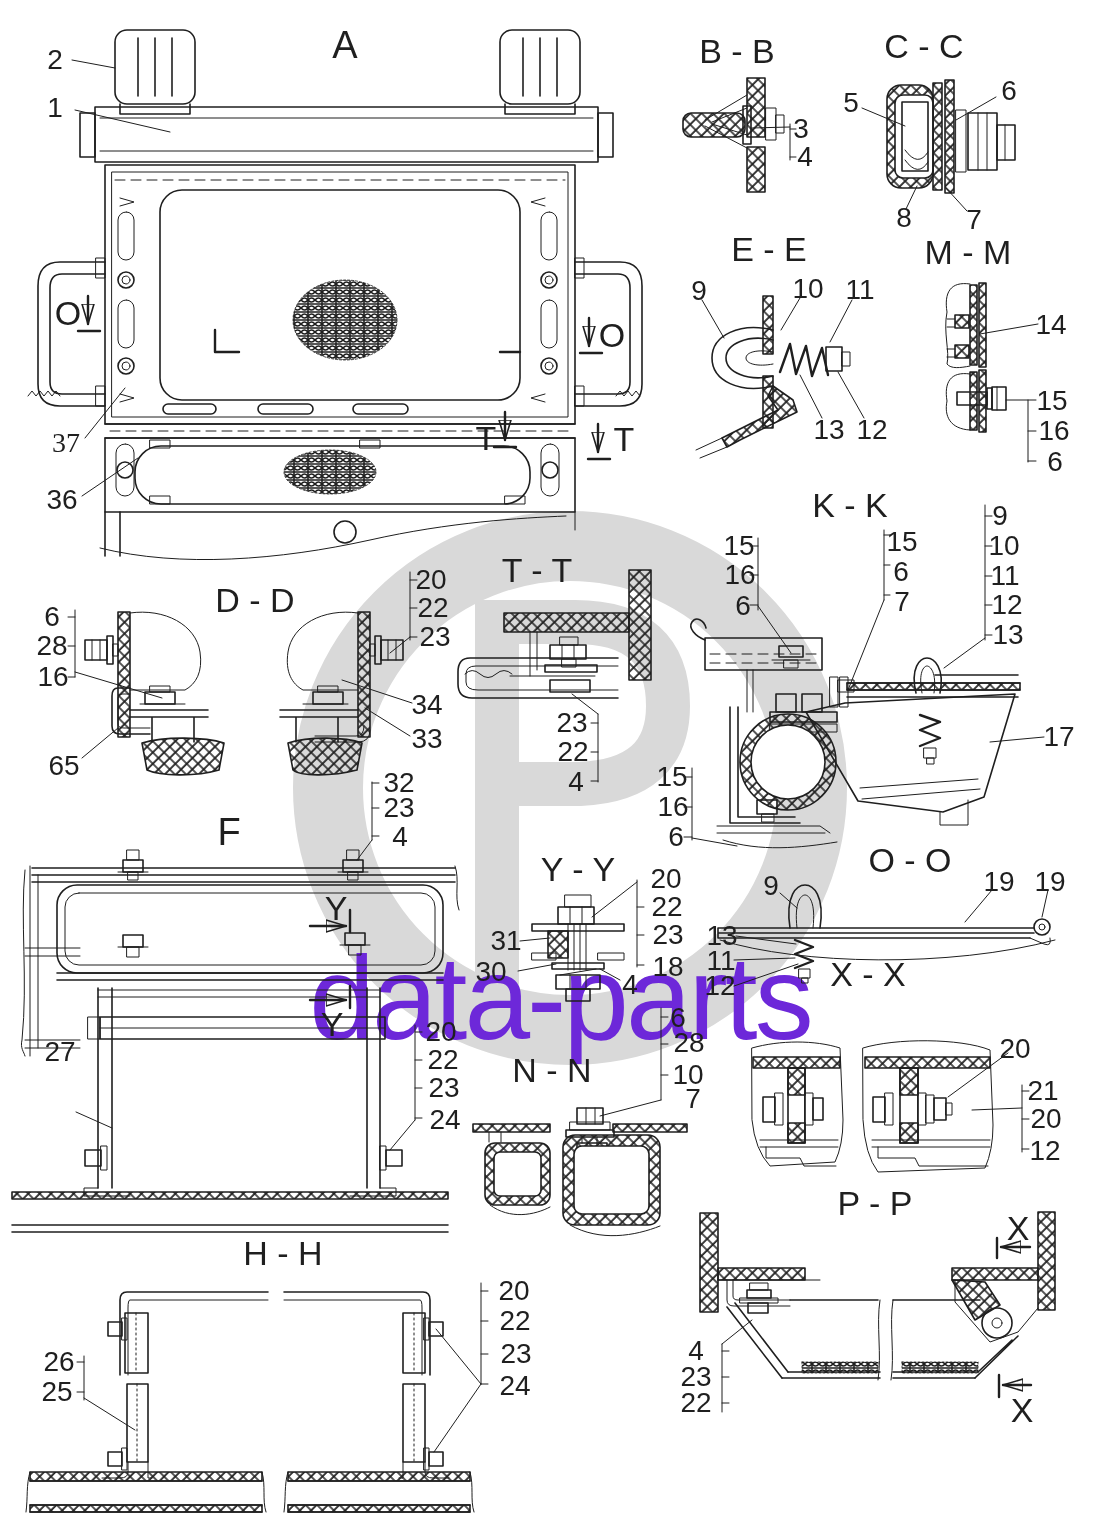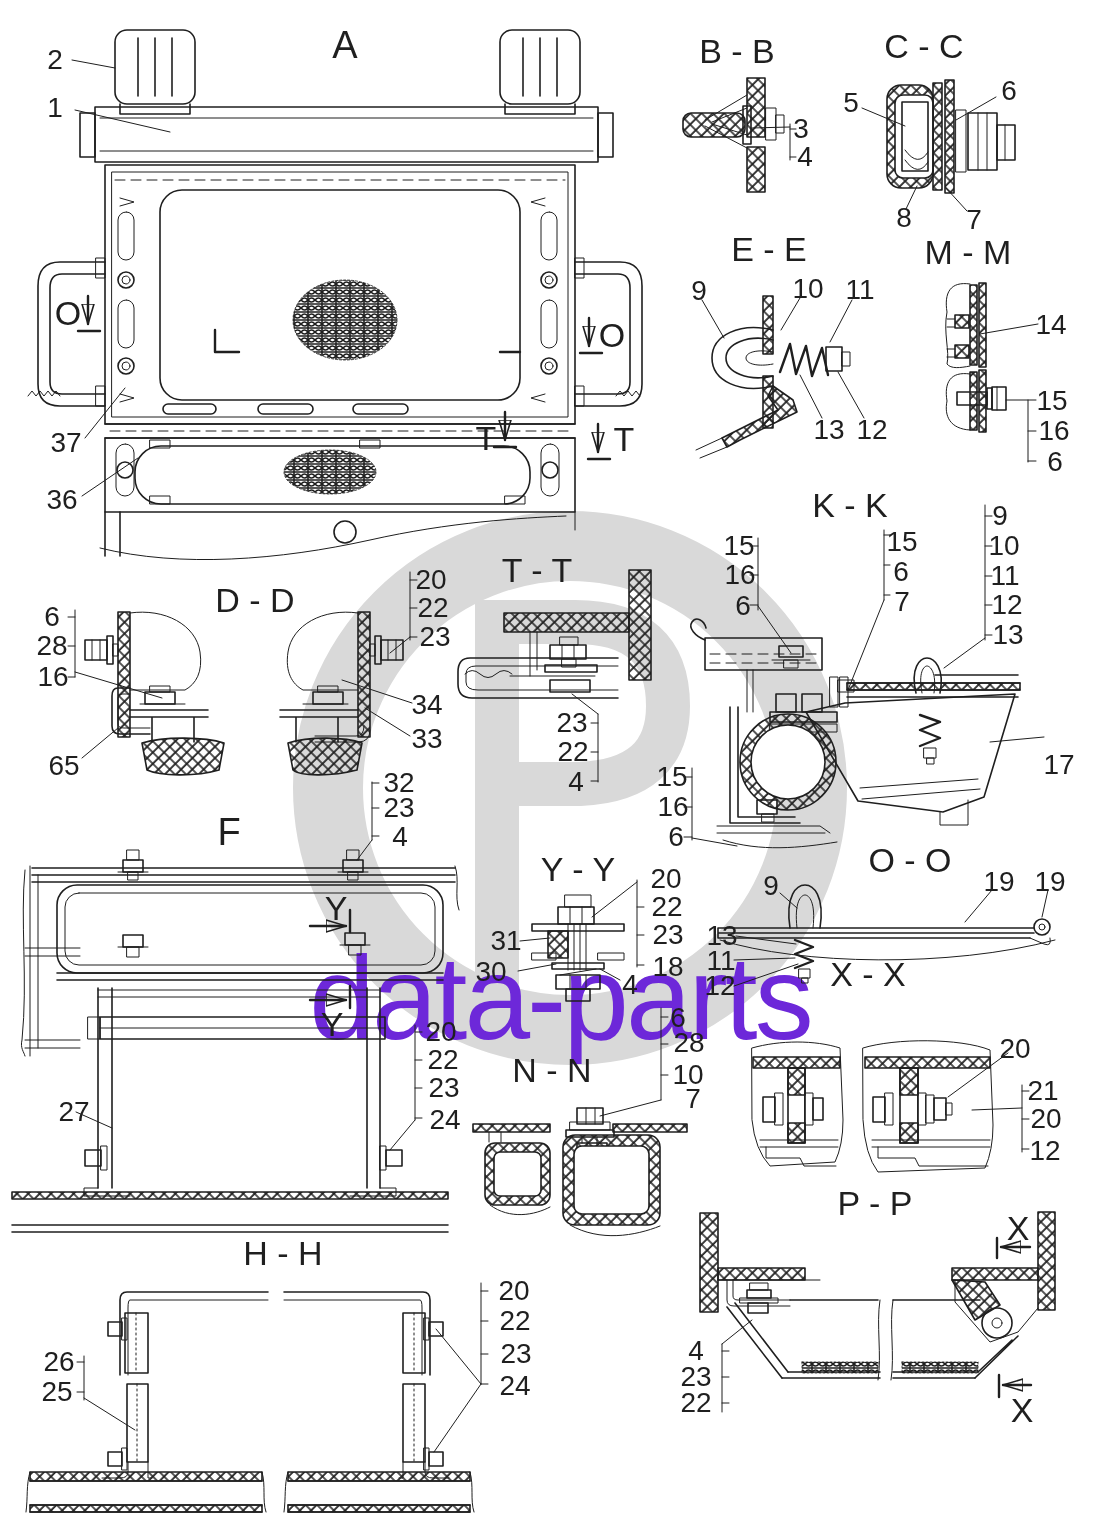--- a/index.html
+++ b/index.html
@@ -508,21 +508,21 @@
         <line x1="1031" y1="1385" x2="1003" y2="1385" marker-end="url(#arw)" class="tk"></line>
       <path d="M722,1344 V1412 M722,1351 h7 M722,1377 h7 M722,1403 h7" class="tn"></path>
       <line x1="722" y1="1344" x2="752" y2="1320" class="tn"></line>
     </g>
   </svg>
 
   <div id="labels">
       <div class="vlabel" style="left: 345px; top: 45px; font-size: 38px;">A</div>
       <div class="callout" style="left: 55px; top: 60px;">2</div>
       <div class="callout" style="left: 55px; top: 108px;">1</div>
-      <div class="callout" style="left: 66px; top: 443px;">37</div>
+      <div class="callout" style="left: 66px; top: 443px; font-family: Liberation Serif, serif;">37</div>
       <div class="callout" style="left: 62px; top: 500px;">36</div>
       <div class="callout" style="left: 68px; top: 313px; font-size: 34px;">O</div>
       <div class="callout" style="left: 612px; top: 335px; font-size: 34px;">O</div>
       <div class="callout" style="left: 486px; top: 438px; font-size: 34px;">T</div>
       <div class="callout" style="left: 624px; top: 439px; font-size: 34px;">T</div>
       <div class="vlabel" style="left: 737px; top: 51px;">B - B</div>
       <div class="callout" style="left: 801px; top: 129px;">3</div>
       <div class="callout" style="left: 805px; top: 157px;">4</div>
       <div class="vlabel" style="left: 924px; top: 46px;">C - C</div>
       <div class="callout" style="left: 851px; top: 103px;">5</div>
@@ -545,21 +545,21 @@
       <div class="callout" style="left: 740px; top: 575px;">16</div>
       <div class="callout" style="left: 743px; top: 606px;">6</div>
       <div class="callout" style="left: 902px; top: 542px;">15</div>
       <div class="callout" style="left: 901px; top: 572px;">6</div>
       <div class="callout" style="left: 902px; top: 602px;">7</div>
       <div class="callout" style="left: 1000px; top: 516px;">9</div>
       <div class="callout" style="left: 1004px; top: 546px;">10</div>
       <div class="callout" style="left: 1005px; top: 576px;">11</div>
       <div class="callout" style="left: 1007px; top: 605px;">12</div>
       <div class="callout" style="left: 1008px; top: 635px;">13</div>
-      <div class="callout" style="left: 1059px; top: 737px; margin-top: 28px;">17</div>
+      <div class="callout" style="left: 1059px; top: 737px;">17</div>
       <div class="callout" style="left: 672px; top: 777px;">15</div>
       <div class="callout" style="left: 673px; top: 807px;">16</div>
       <div class="callout" style="left: 676px; top: 837px;">6</div>
       <div class="vlabel" style="left: 255px; top: 600px;">D - D</div>
       <div class="callout" style="left: 52px; top: 617px;">6</div>
       <div class="callout" style="left: 52px; top: 646px;">28</div>
       <div class="callout" style="left: 53px; top: 677px;">16</div>
       <div class="callout" style="left: 64px; top: 766px;">65</div>
       <div class="callout" style="left: 427px; top: 705px;">34</div>
       <div class="callout" style="left: 427px; top: 739px;">33</div>
@@ -569,21 +569,21 @@
       <div class="vlabel" style="left: 537px; top: 570px;">T - T</div>
       <div class="callout" style="left: 572px; top: 723px;">23</div>
       <div class="callout" style="left: 573px; top: 752px;">22</div>
       <div class="callout" style="left: 576px; top: 782px;">4</div>
       <div class="vlabel" style="left: 229px; top: 832px; font-size: 38px;">F</div>
       <div class="callout" style="left: 399px; top: 783px;">32</div>
       <div class="callout" style="left: 399px; top: 808px;">23</div>
       <div class="callout" style="left: 400px; top: 837px;">4</div>
       <div class="callout" style="left: 336px; top: 908px; font-size: 34px;">Y</div>
       <div class="callout" style="left: 332px; top: 1024px; font-size: 34px;">Y</div>
-      <div class="callout" style="left: 60px; top: 1112px; margin-left: 14px;">27</div>
+      <div class="callout" style="left: 60px; top: 1052px;">27</div>
       <div class="callout" style="left: 441px; top: 1032px;">20</div>
       <div class="callout" style="left: 443px; top: 1060px;">22</div>
       <div class="callout" style="left: 444px; top: 1088px;">23</div>
       <div class="callout" style="left: 445px; top: 1120px;">24</div>
       <div class="vlabel" style="left: 578px; top: 869px;">Y - Y</div>
       <div class="callout" style="left: 506px; top: 941px;">31</div>
       <div class="callout" style="left: 491px; top: 972px;">30</div>
       <div class="callout" style="left: 666px; top: 879px;">20</div>
       <div class="callout" style="left: 667px; top: 907px;">22</div>
       <div class="callout" style="left: 668px; top: 935px;">23</div>

